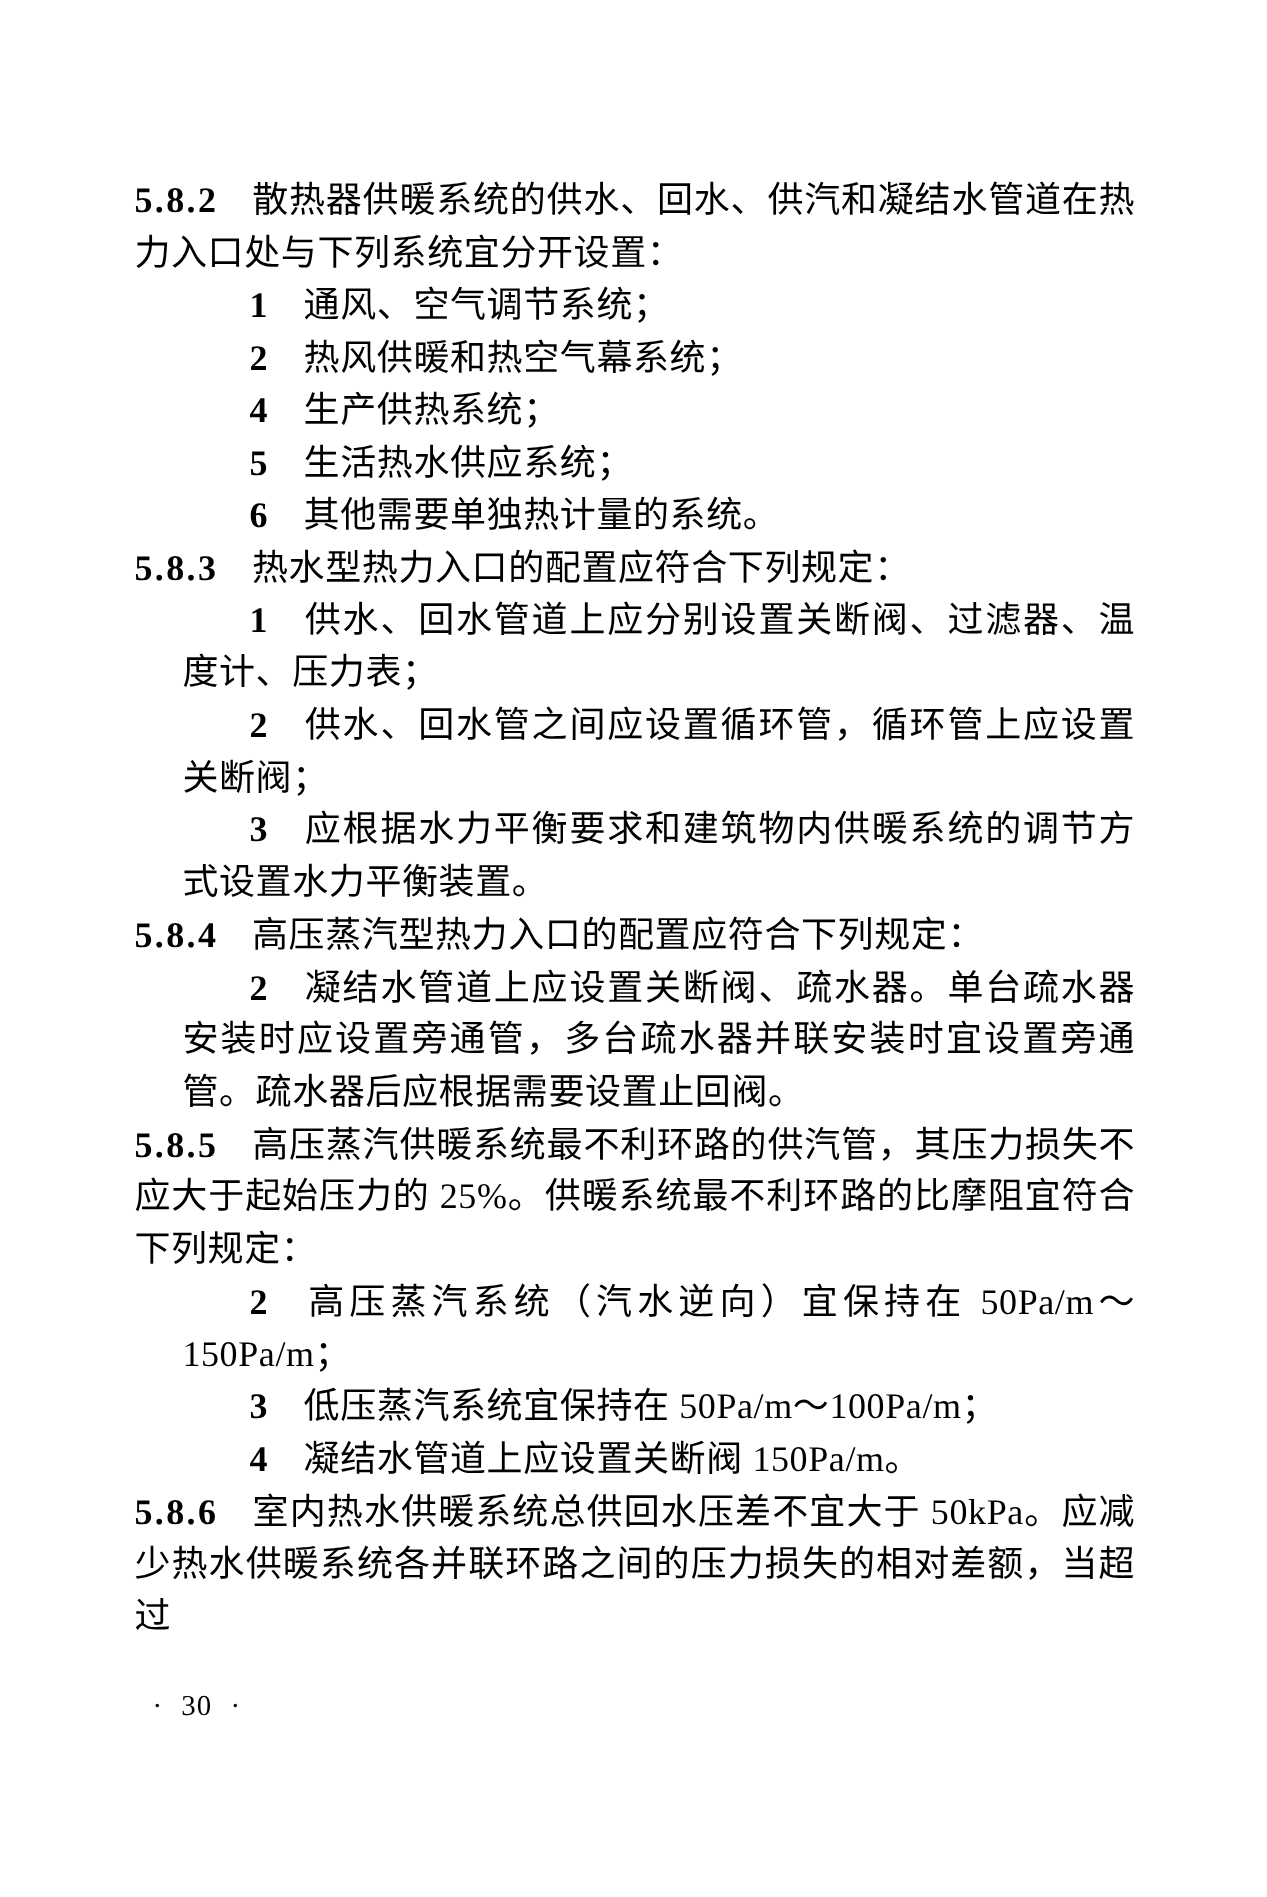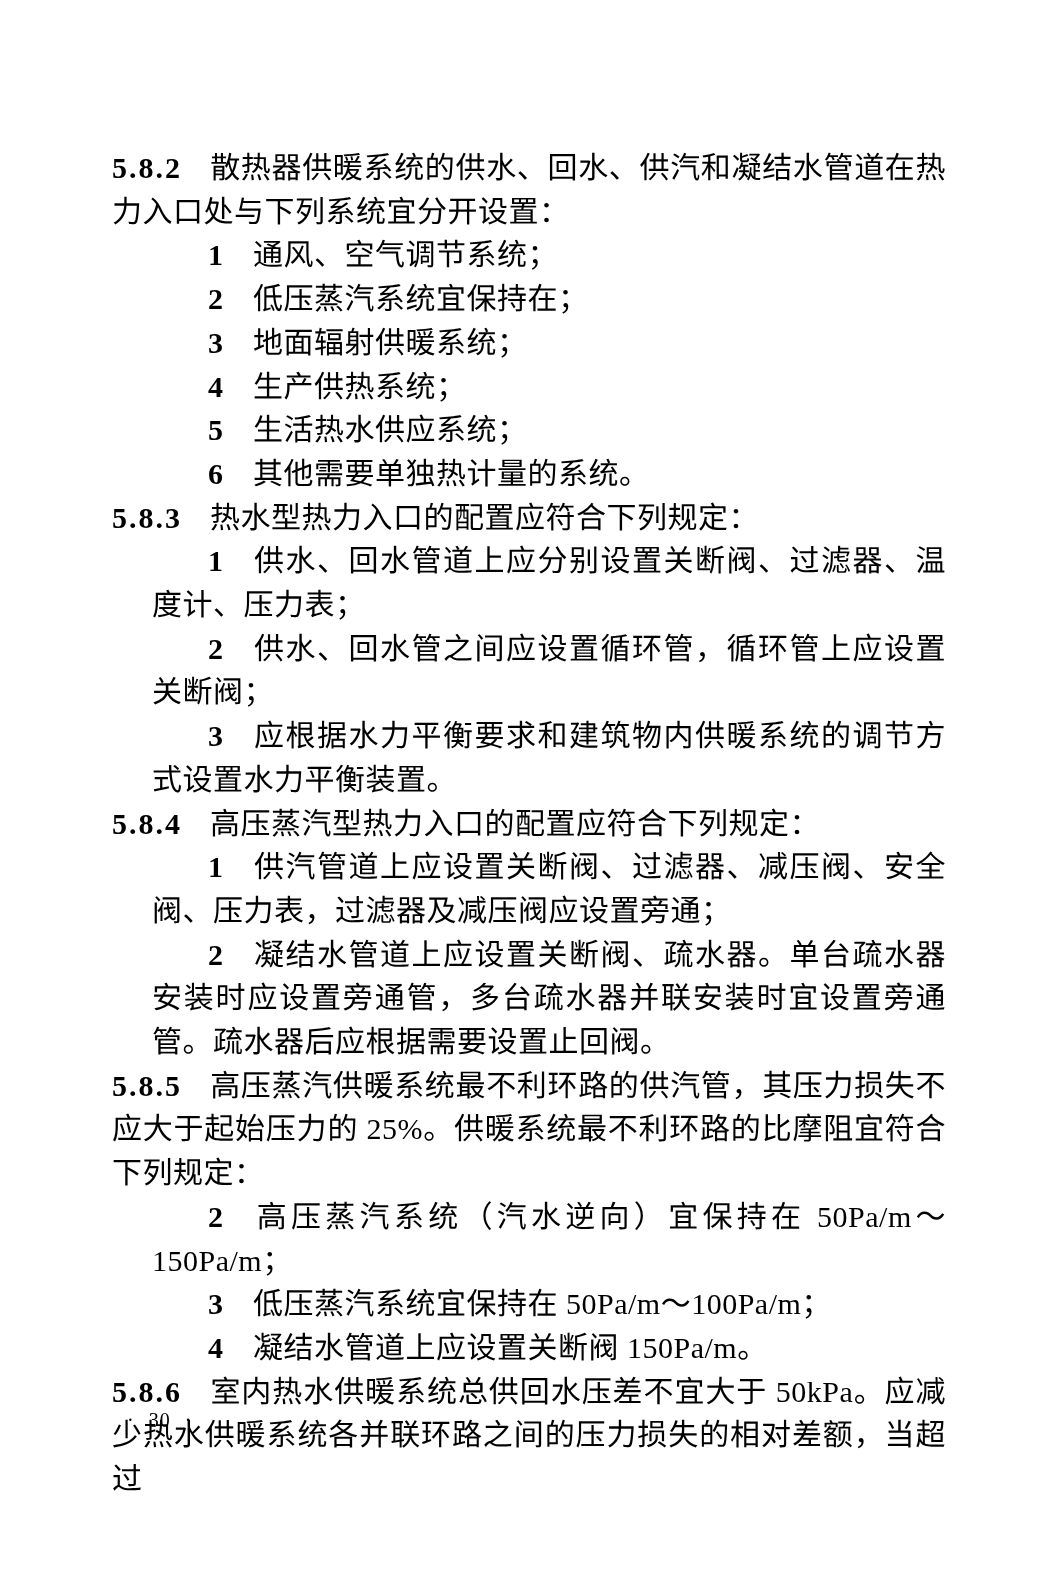--- a/index.html
+++ b/index.html
@@ -29,57 +29,55 @@
   .num {
     font-weight: 700;
     letter-spacing: 2px;
     margin-right: 28px;
     font-family: "Liberation Serif", "DejaVu Serif", serif;
   }
   .footer {
     position: absolute;
     left: 127px;
     top: 1409px;
-    font-size: 20px;
+    font-size: 24px;
     letter-spacing: 1px;
     word-spacing: 8px;
     color: #000000;
   }
 </style>
 </head>
 <body>
 
 <div class="page">
   <div class="textblock">
 
     <p><span class="num">5.8.2</span><span>散热器供暖系统的供水、回水、供汽和凝结水管道在热力入口处与下列系统宜分开设置：</span></p>
 
     <p class="item"><span class="num">1</span><span>通风、空气调节系统；</span></p>
 
-    <p class="item"><span class="num">2</span><span>低压蒸汽系统宜保持在；</span></p>
+    <p class="item"><span class="num">2</span><span>热风供暖和热空气幕系统；</span></p>
 
-    <p class="item"><span class="num">3</span><span>地面辐射供暖系统；</span></p>
 
     <p class="item"><span class="num">4</span><span>生产供热系统；</span></p>
 
     <p class="item"><span class="num">5</span><span>生活热水供应系统；</span></p>
 
     <p class="item"><span class="num">6</span><span>其他需要单独热计量的系统。</span></p>
 
     <p><span class="num">5.8.3</span><span>热水型热力入口的配置应符合下列规定：</span></p>
 
     <p class="item"><span class="num">1</span><span>供水、回水管道上应分别设置关断阀、过滤器、温度计、压力表；</span></p>
 
     <p class="item"><span class="num">2</span><span>供水、回水管之间应设置循环管，循环管上应设置关断阀；</span></p>
 
     <p class="item"><span class="num">3</span><span>应根据水力平衡要求和建筑物内供暖系统的调节方式设置水力平衡装置。</span></p>
 
     <p><span class="num">5.8.4</span><span>高压蒸汽型热力入口的配置应符合下列规定：</span></p>
 
-    <p class="item"><span class="num">1</span><span>供汽管道上应设置关断阀、过滤器、减压阀、安全阀、压力表，过滤器及减压阀应设置旁通；</span></p>
 
     <p class="item"><span class="num">2</span><span>凝结水管道上应设置关断阀、疏水器。单台疏水器安装时应设置旁通管，多台疏水器并联安装时宜设置旁通管。疏水器后应根据需要设置止回阀。</span></p>
 
     <p><span class="num">5.8.5</span><span>高压蒸汽供暖系统最不利环路的供汽管，其压力损失不应大于起始压力的 25%。供暖系统最不利环路的比摩阻宜符合下列规定：</span></p>
 
 
     <p class="item"><span class="num">2</span><span>高压蒸汽系统（汽水逆向）宜保持在 50Pa/m～150Pa/m；</span></p>
 
     <p class="item"><span class="num">3</span><span>低压蒸汽系统宜保持在 50Pa/m～100Pa/m；</span></p>
 

